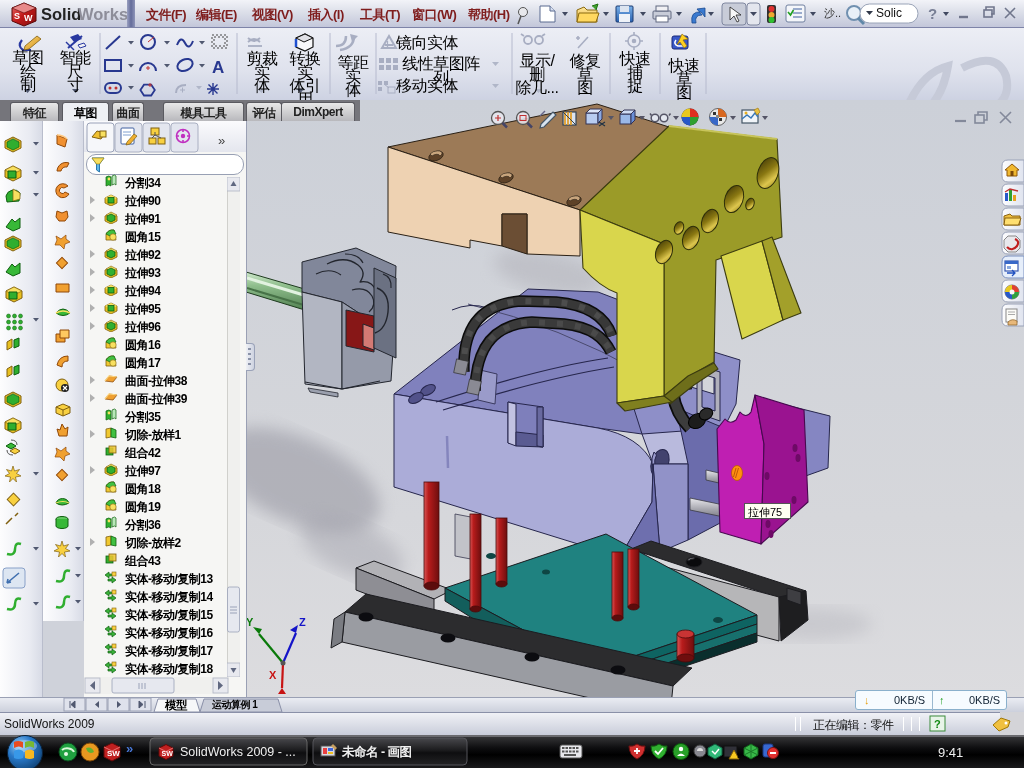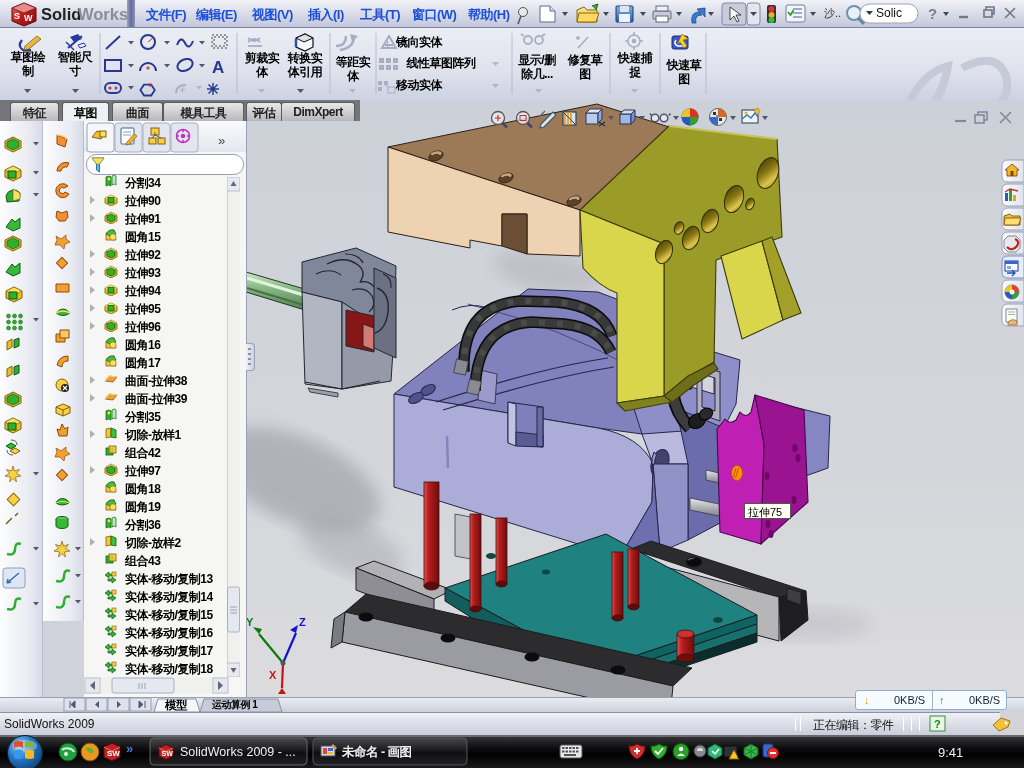--- a/index.html
+++ b/index.html
@@ -1,34 +1,34 @@
 <!DOCTYPE html>
 <html><head><meta charset="utf-8"><style>
 *{margin:0;padding:0;box-sizing:border-box}
 html,body{width:1024px;height:768px;overflow:hidden}
 body{font-family:"Liberation Sans",sans-serif;position:relative;background:#d4d4d8}
 .abs{position:absolute}
 #titlebar{left:0;top:0;width:1024px;height:28px;background:linear-gradient(#f2f3f8,#dcdfe9 45%,#c3c7da);border-bottom:1px solid #7e84a8}
 #logo{left:0;top:0;width:127px;height:27px}
-#menus{left:135px;top:0;height:27px;color:#1d4ed8;font-size:13px;font-weight:bold;letter-spacing:-0.5px}
+#menus{left:135px;top:0;height:27px;color:#7f1d1d;font-size:13px;font-weight:bold;letter-spacing:-0.5px}
 .menu{position:absolute;top:6px}
 #ribbon{left:0;top:28px;width:1024px;height:72px;background:linear-gradient(#eceef5,#dfe2ed 60%,#cdd2e2)}
 #tabstrip{left:0;top:100px;width:360px;height:21px;background:#75757b}
 .tab{position:absolute;top:2px;height:19px;border:1px solid #5a5a60;border-bottom:none;border-radius:3px 3px 0 0;font-size:12px;text-align:center;color:#222;background:linear-gradient(#e8e8e8,#b8b8bc);padding-top:2px;font-weight:bold;letter-spacing:-0.5px}
 .tab.active{background:#eef0f4;color:#000}
 #viewport{left:247px;top:100px;width:777px;height:597px;overflow:hidden;background:linear-gradient(#ccd0d8,#d6d7db 70%,#dcdcdf)}
 #lt1{left:0;top:121px;width:43px;height:576px;background:linear-gradient(90deg,#fdfdfe,#e9ebf2 70%,#d8dbe6);border-right:1px solid #b9bdcc}
 #lt2{left:43px;top:121px;width:41px;height:500px;background:linear-gradient(90deg,#fdfdfe,#e9ebf2 70%,#d8dbe6);border-right:1px solid #b9bdcc}
 #lt2b{left:43px;top:621px;width:41px;height:76px;background:#cfd2da}
 #treepanel{left:84px;top:121px;width:163px;height:576px;background:#f6f6f4;border-right:1px solid #9aa0b4}
 #modeltabs{left:0;top:697px;width:1024px;height:15px;background:linear-gradient(#eceef4,#ccd0dc)}
 #statusbar{left:0;top:712px;width:1000px;height:23px;background:linear-gradient(#f0f1f6,#c9cdda);border-top:1px solid #8a90a8;font-size:12px;color:#111}
 #taskbar{left:0;top:735px;width:1024px;height:33px;background:linear-gradient(#3a3a3c,#0d0d0f 40%,#000 60%,#1a1a1c)}
 .hC{color:#a7aec6}
-.rlbl{position:absolute;font-size:12px;line-height:13.5px;text-align:center;color:#000;font-weight:bold;letter-spacing:-0.5px}
+.rlbl{position:absolute;font-size:16px;line-height:13.5px;text-align:center;color:#000;font-weight:normal;letter-spacing:-0.5px}
 .titem{position:absolute;left:0;height:18px;width:163px;font-size:12px;color:#000;white-space:nowrap;font-weight:bold;letter-spacing:-0.5px}
 .titem .tx{position:absolute;left:41px;top:2px}
 .titem svg{position:absolute;left:20px;top:1px}
 .exp{position:absolute;left:6px;top:5px;width:0;height:0;border-left:5px solid #b0b0b0;border-top:4px solid transparent;border-bottom:4px solid transparent}
 </style></head>
 <body>
 <div class="abs" id="titlebar"></div>
 <div class="abs" id="logo">
 <svg width="127" height="27" style="position:absolute">
 <defs>
@@ -670,21 +670,21 @@
           <line x1="3" y1="5.5" x2="10" y2="5.5" stroke="#aaa"></line>
           <path d="M3 13 q4 -4 9 -1 l0 4 -9 0z" fill="#e8b87a" stroke="#906830" stroke-width="0.8"></path>
         </g>
 </svg>
 </div>
 <div id="tooltip" style="position:absolute;left:497px;top:403px;width:47px;height:16px;background:#fffff2;border:1px solid #555;font-size:11px;color:#000;padding:1px 0 0 3px">拉伸75</div>
 </div>
 <div class="abs" id="tabstrip">
 <div class="tab" style="left:10px;width:49px">特征</div>
 <div class="tab active" style="left:62px;width:47px">草图</div>
-<div class="tab" style="left:112px;width:51px">曲面</div>
+<div class="tab" style="left:112px;width:32px">曲面</div>
 <div class="tab" style="left:163px;width:81px">模具工具</div>
 <div class="tab" style="left:246px;width:36px">评估</div>
 <div class="tab" style="left:281px;width:74px">DimXpert</div>
 </div>
 <div class="abs" id="lt1">
 <svg width="43" height="576" style="position:absolute" stroke-linejoin="round">
 <defs>
 <g id="cb1">
           <path d="M0 5 l8 -4 8 4 0 7 -8 4 -8 -4z" fill="#e8c020" stroke="#806010"></path>
           <path d="M0 5 l8 -4 8 4 -8 4z" fill="#f8e060" stroke="#806010" stroke-width="0.6"></path>

